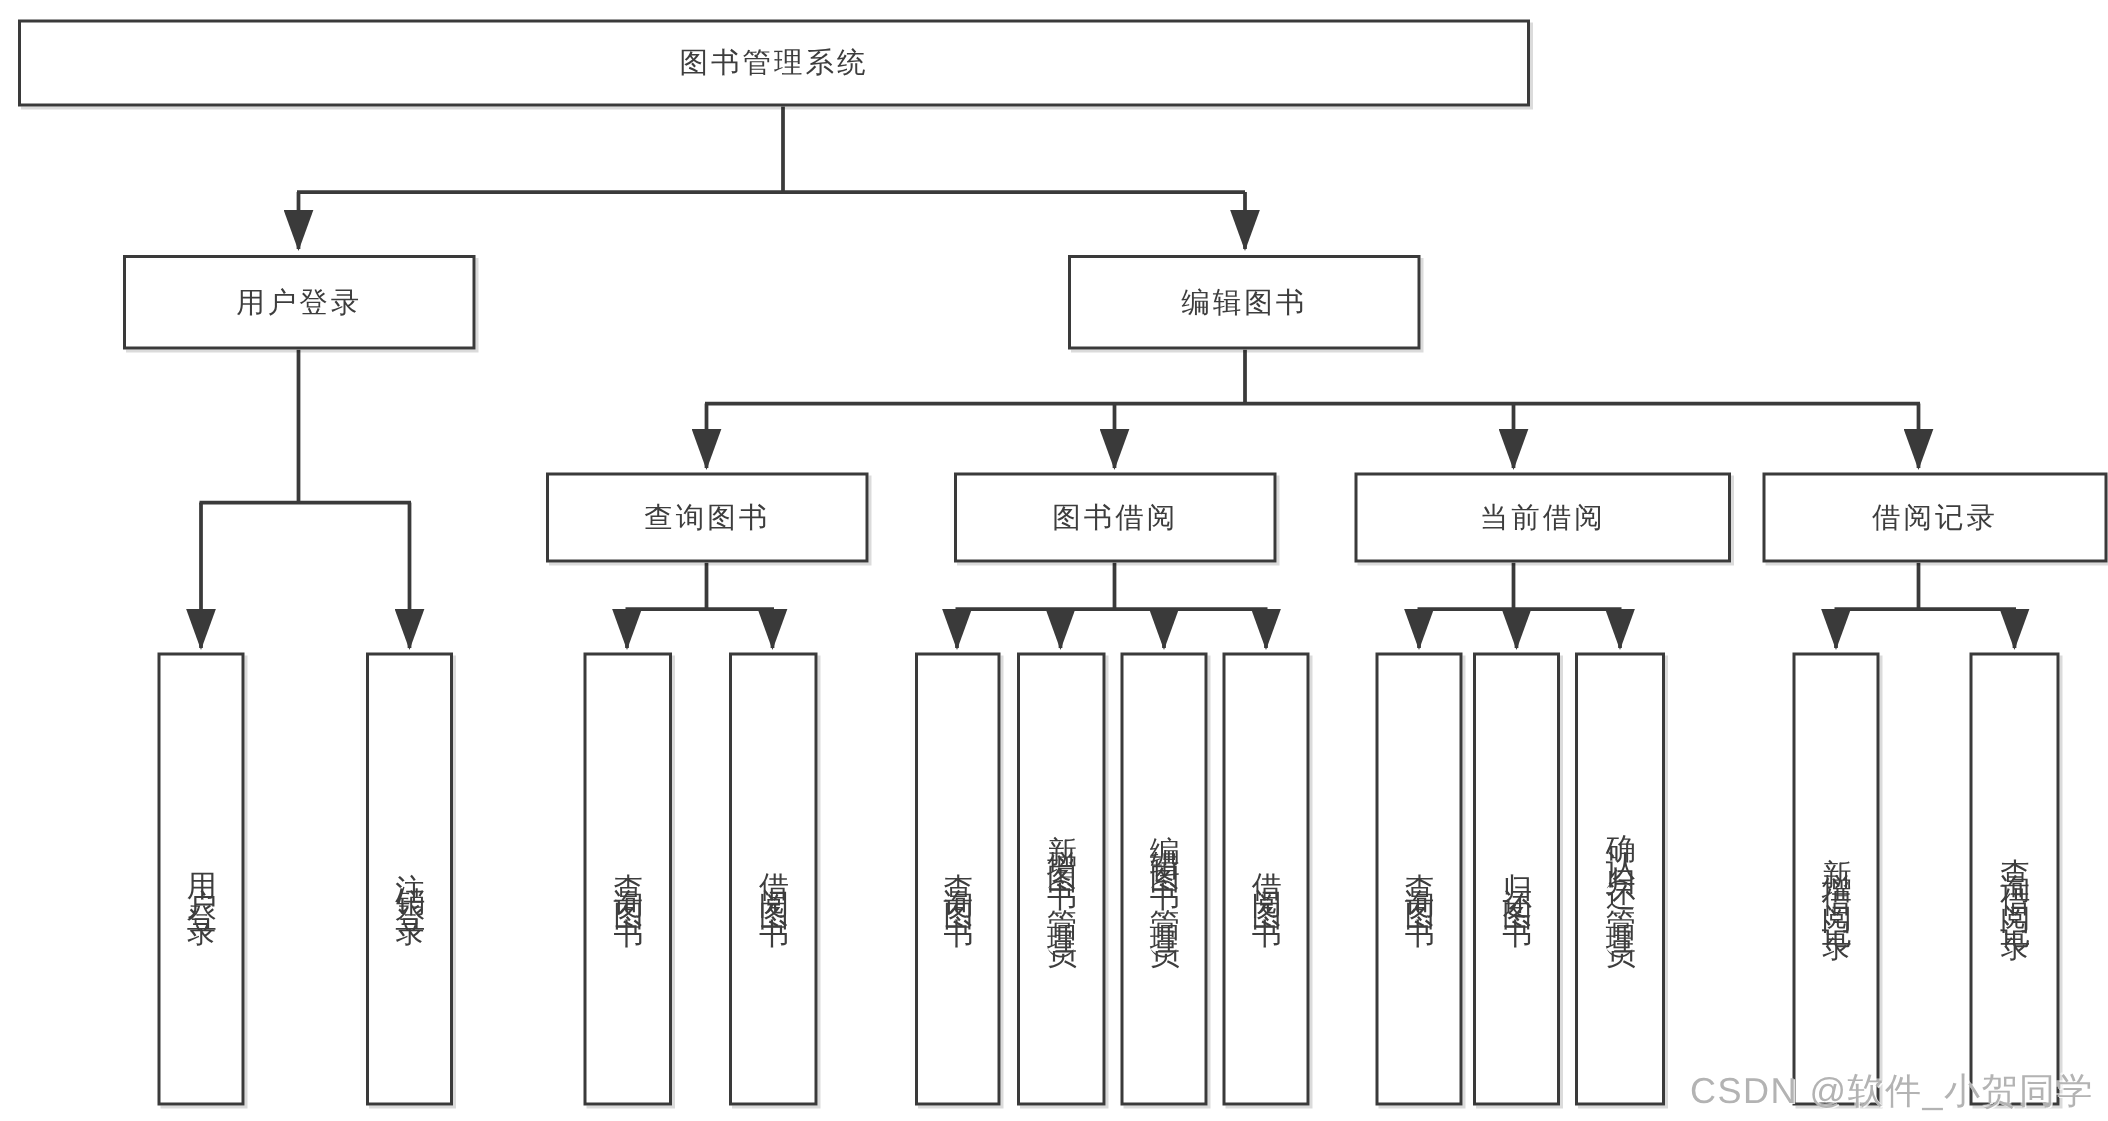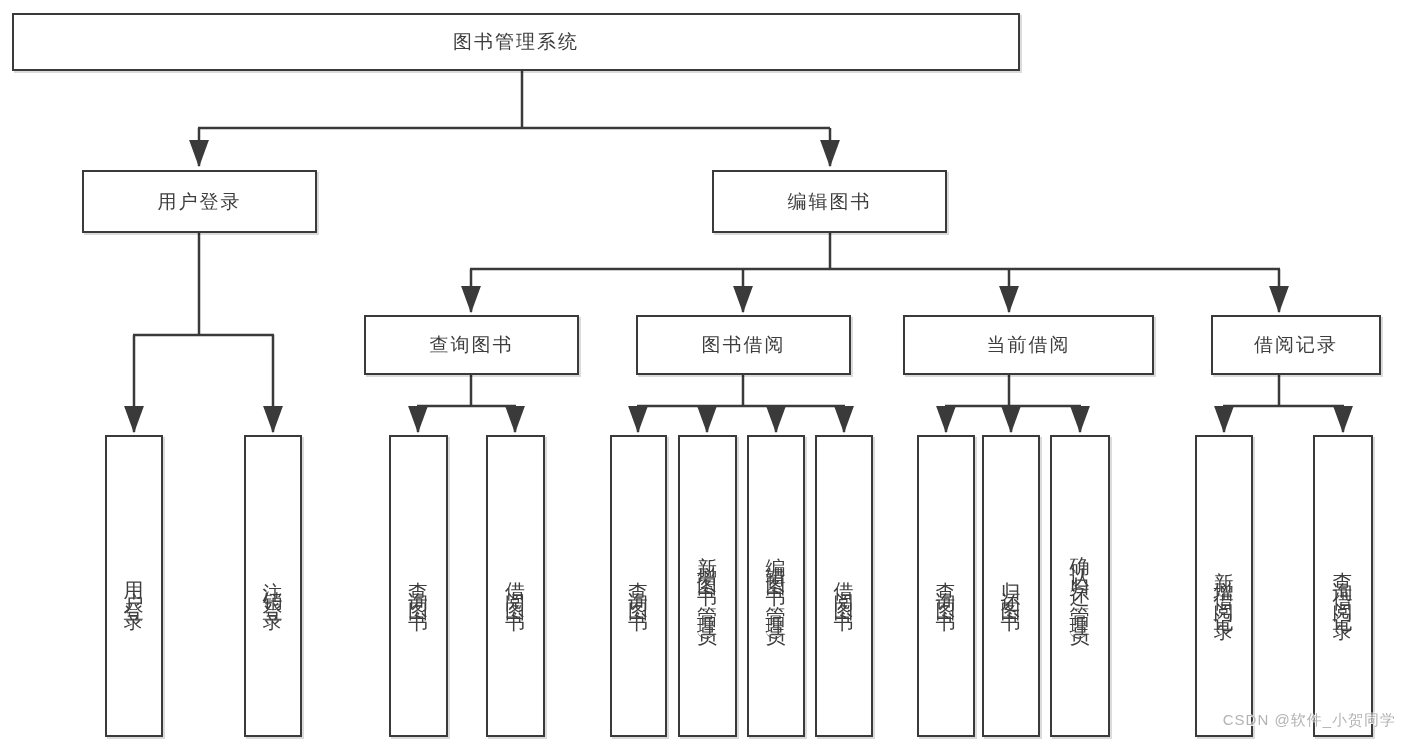--- a/index.html
+++ b/index.html
@@ -30,21 +30,21 @@
   .node.h span{
     font-size:19px;letter-spacing:2px;white-space:nowrap;
   }
   .node.v span{
     writing-mode:vertical-rl;text-orientation:mixed;
     font-size:20px;letter-spacing:10px;line-height:1;
     max-height:292px;
   }
   .watermark{
     position:absolute;z-index:10;right:9px;top:711px;
-    font-size:15px;letter-spacing:1px;color:var(--watermark);
+    font-size:24px;letter-spacing:1px;color:var(--watermark);
     text-shadow:1px 1px 0 rgba(255,255,255,0.85),-1px -1px 0 rgba(255,255,255,0.6);
     white-space:nowrap;
   }
 </style>
 </head>
 <body>
 
 <div id="canvas">
 
   <svg class="connectors" width="1405" height="747">
@@ -122,21 +122,21 @@
 
   <div class="node h" style="left:364px;top:315px;width:215px;height:60px">
     <span>查询图书</span>
   </div>
   <div class="node h" style="left:636px;top:315px;width:215px;height:60px">
     <span>图书借阅</span>
   </div>
   <div class="node h" style="left:903px;top:315px;width:251px;height:60px">
     <span>当前借阅</span>
   </div>
-  <div class="node h" style="left:1211px;top:315px;width:170px;height:60px">
+  <div class="node h" style="left:1175px;top:315px;width:230px;height:60px">
     <span>借阅记录</span>
   </div>
 
   <div class="node v" style="left:105px;top:435px;width:58px;height:302px">
     <span>用户登录</span>
   </div>
   <div class="node v" style="left:244px;top:435px;width:58px;height:302px">
     <span>注销登录</span>
   </div>
 

